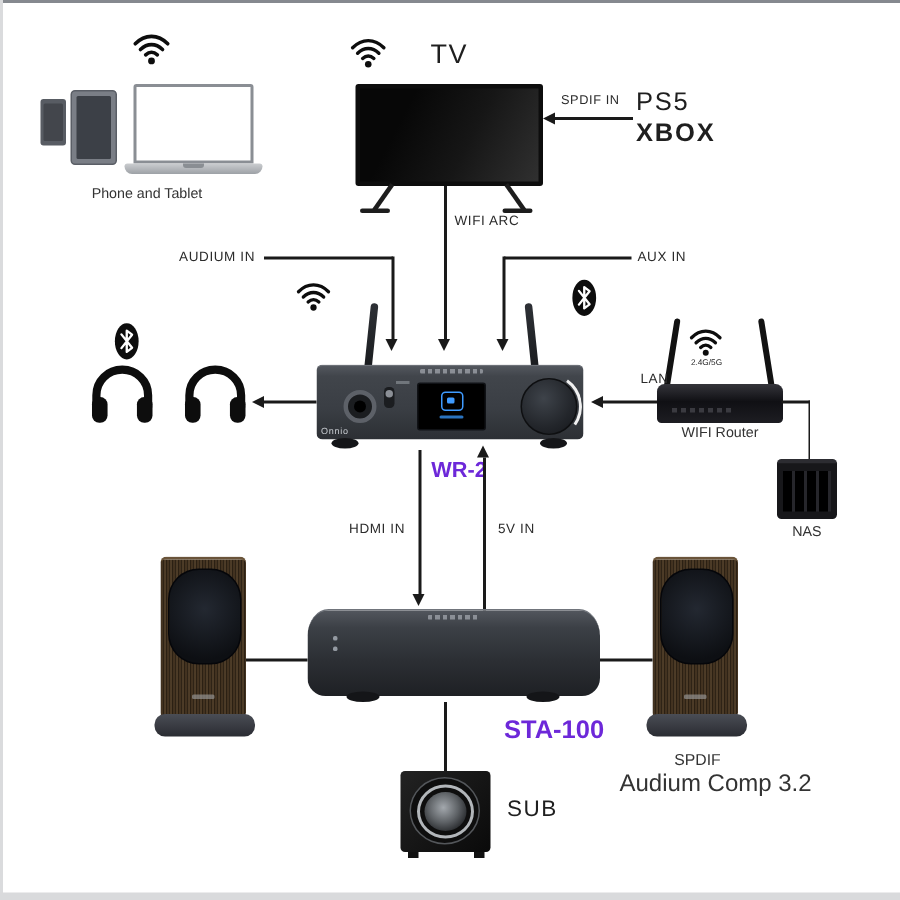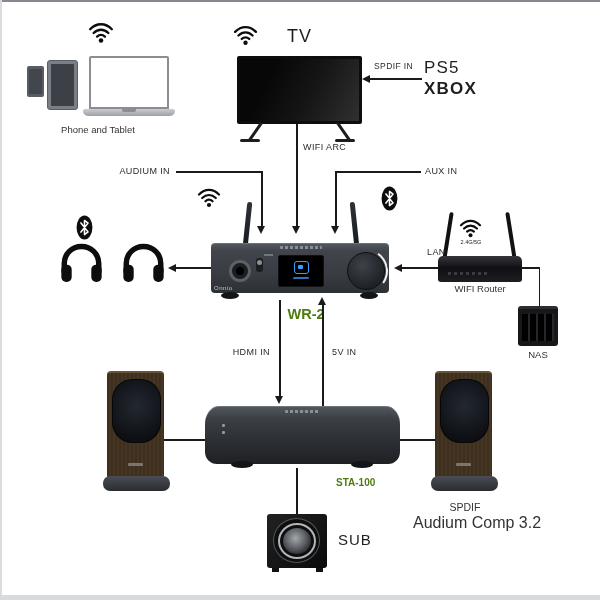--- a/index.html
+++ b/index.html
@@ -9,21 +9,21 @@
   .hline{position:absolute;height:1.5px;background:#1a1a1a;}
   .vline{position:absolute;width:1.5px;background:#1a1a1a;}
   .arr-left{position:absolute;width:0;height:0;border-top:4.5px solid transparent;
             border-bottom:4.5px solid transparent;border-right:8px solid #1a1a1a;}
   .arr-down{position:absolute;width:0;height:0;border-left:4.5px solid transparent;
             border-right:4.5px solid transparent;border-top:8px solid #1a1a1a;}
   .arr-up{position:absolute;width:0;height:0;border-left:4.5px solid transparent;
           border-right:4.5px solid transparent;border-bottom:8px solid #1a1a1a;}
   .lbl{position:absolute;font-size:9px;letter-spacing:.4px;color:#2b2b2b;white-space:nowrap;}
   .cap{position:absolute;font-size:9.5px;color:#333;text-align:center;white-space:nowrap;}
-  .name-bold{position:absolute;font-weight:bold;font-size:14.5px;color:#4d7c0f;text-align:center;white-space:nowrap;}
+  .name-bold{position:absolute;font-weight:bold;font-size:14.5px;color:#6d28d9;text-align:center;white-space:nowrap;}
   .big{position:absolute;font-size:17px;letter-spacing:1.2px;color:#1f1f1f;white-space:nowrap;}
   .icon{position:absolute;line-height:0;}
   
   .tv-frame{position:absolute;background:#0d0d0d;border-radius:2px;padding:3px;box-sizing:border-box;}
   .tv-screen{width:100%;height:100%;background:linear-gradient(297deg,#303030 0%,#161616 40%,#070707 75%);}
   .tv-leg{position:absolute;width:3px;height:21px;background:#1d1d1d;}
   .tv-foot{position:absolute;height:2.5px;width:20px;background:#1d1d1d;border-radius:2px;}
   .wood{background:repeating-linear-gradient(90deg,#2b2013 0px,#4e3b26 1px,#2e2316 2px,#5a462e 3px,#33271a 4px);
         border-radius:4px;border-top:2px solid #6a543a;box-sizing:border-box;}
   .grille{position:absolute;background:radial-gradient(circle at 50% 42%,#232831,#0d0f13 78%);
@@ -216,21 +216,21 @@
   <div class="vline" style="left:322.3px;top:305px;height:102px;"></div>
   <div class="arr-up" style="left:318px;top:297px;"></div>
   <div class="lbl" style="left:332px;top:347px;">5V IN</div>
 
   <div class="sta-body" style="left:205px;top:406px;width:195px;height:58px;"></div>
   <div class="brand-strip" style="left:285px;top:410px;width:34px;"></div>
   <div class="abs" style="left:222px;top:424px;width:2.5px;height:2.5px;border-radius:50%;background:#949aa2;"></div>
   <div class="abs" style="left:222px;top:431px;width:2.5px;height:2.5px;border-radius:50%;background:#949aa2;"></div>
   <div class="foot" style="left:231px;top:461px;width:22px;height:7px;"></div>
   <div class="foot" style="left:351px;top:461px;width:22px;height:7px;"></div>
-  <div class="name-bold" style="left:336px;top:477px;font-size:10px;">STA-100</div>
+  <div class="name-bold" style="left:336px;top:477px;font-size:17px;">STA-100</div>
 
   <div class="hline" style="left:163px;top:439px;width:42px;"></div>
   <div class="hline" style="left:400px;top:439px;width:35px;"></div>
 
   <div class="wood abs" style="left:107px;top:371px;width:57px;height:108px;"></div>
   <div class="grille" style="left:112px;top:379px;width:47px;height:62px;"></div>
   <div class="spk-plate" style="left:128px;top:463px;width:15px;"></div>
   <div class="spk-base" style="left:103px;top:476px;width:67px;height:15px;"></div>
 
   <div class="wood abs" style="left:435px;top:371px;width:57px;height:108px;"></div>

